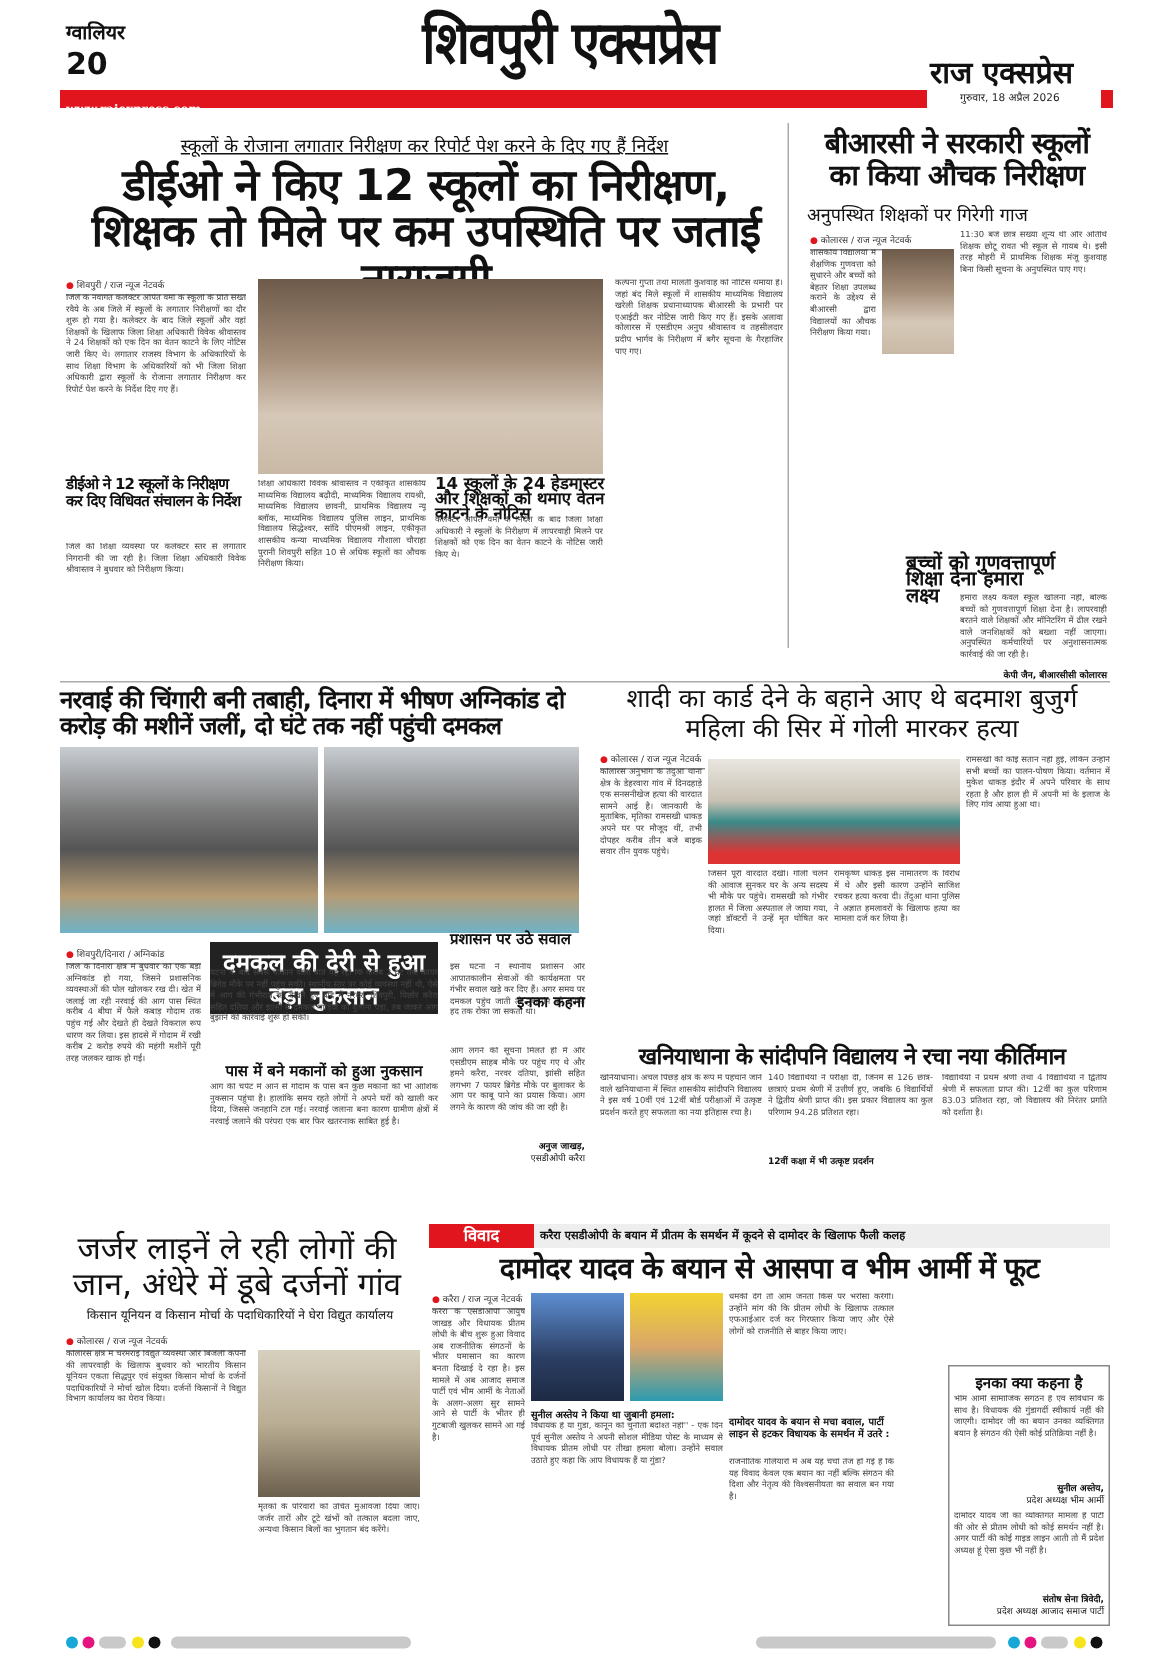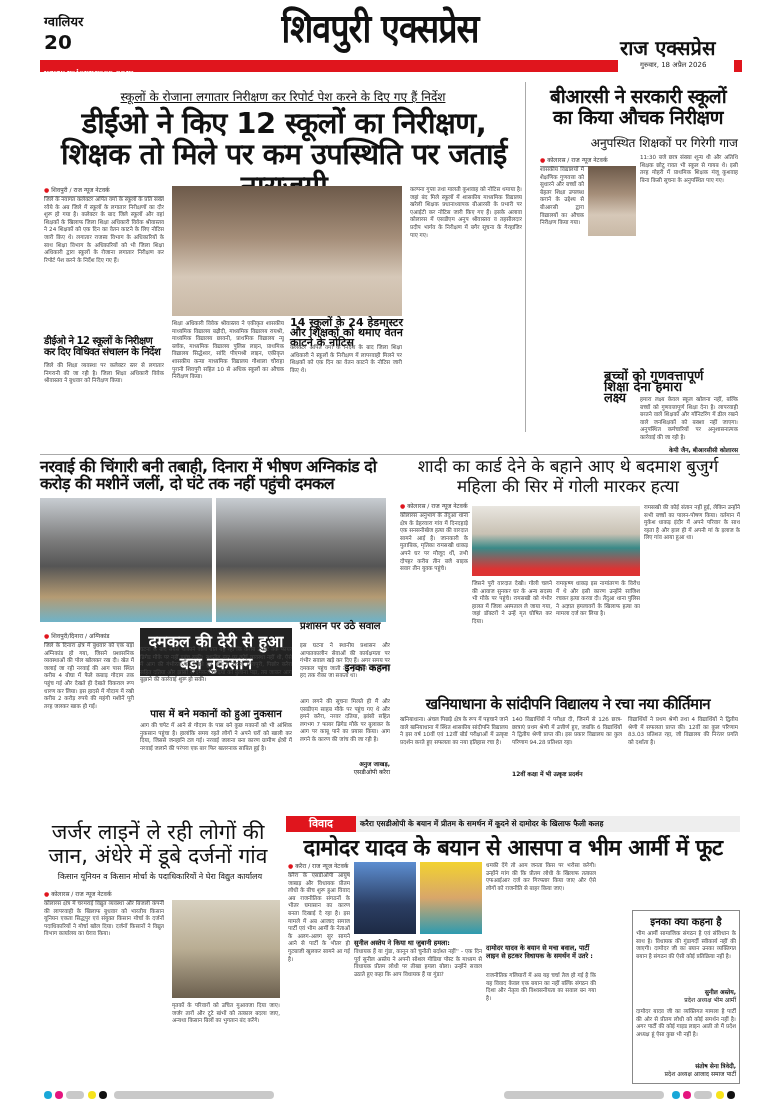--- a/index.html
+++ b/index.html
@@ -41,30 +41,30 @@
 <div class="abs hd-brand">राज एक्सप्रेस</div>
 <div class="abs redbar"><span>www.rajexpress.com</span></div>
 <div class="abs hd-date">गुरुवार, 18 अप्रैल 2026</div>
 <div class="abs redstub"></div>
 
 <div class="abs box" style="left:40px;top:82px;width:486px;height:350px;border:none;border-right:1px solid #aaa"></div>
 <div class="abs kicker" style="left:40px;top:88px;width:486px">स्कूलों के रोजाना लगातार निरीक्षण कर रिपोर्ट पेश करने के दिए गए हैं निर्देश</div>
 <div class="abs big" style="left:44px;top:108px;width:480px;font-size:29px;text-align:center">डीईओ ने किए 12 स्कूलों का निरीक्षण, शिक्षक तो मिले पर कम उपस्थिति पर जताई नाराजगी</div>
 <div class="abs byline" style="left:44px;top:186px;width:120px">शिवपुरी / राज न्यूज नेटवर्क</div>
 <div class="abs txt" style="left:44px;top:196px;width:120px;height:137px">जिले के नवागत कलेक्टर अर्पित वर्मा के स्कूलों के प्रति सख्त रवैये के अब जिले में स्कूलों के लगातार निरीक्षणों का दौर शुरू हो गया है। कलेक्टर के बाद जिले स्कूलों और वहां शिक्षकों के खिलाफ जिला शिक्षा अधिकारी विवेक श्रीवास्तव ने 24 शिक्षकों को एक दिन का वेतन काटने के लिए नोटिस जारी किए थे। लगातार राजस्व विभाग के अधिकारियों के साथ शिक्षा विभाग के अधिकारियों को भी जिला शिक्षा अधिकारी द्वारा स्कूलों के रोजाना लगातार निरीक्षण कर रिपोर्ट पेश करने के निर्देश दिए गए हैं।</div>
-<div class="abs big" style="left:44px;top:336px;width:120px;font-size:10px;color:#111">डीईओ ने 12 स्कूलों के निरीक्षण कर दिए विधिवत संचालन के निर्देश</div>
+<div class="abs big" style="left:44px;top:319px;width:120px;font-size:10px;color:#111">डीईओ ने 12 स्कूलों के निरीक्षण कर दिए विधिवत संचालन के निर्देश</div>
 <div class="abs txt" style="left:44px;top:362px;width:120px;height:66px">जिले की शिक्षा व्यवस्था पर कलेक्टर स्तर से लगातार निगरानी की जा रही है। जिला शिक्षा अधिकारी विवेक श्रीवास्तव ने बुधवार को निरीक्षण किया।</div>
 <div class="abs photo classroom" style="left:172px;top:186px;width:230px;height:130px"></div>
 <div class="abs txt" style="left:172px;top:320px;width:112px;height:110px">शिक्षा अधिकारी विवेक श्रीवास्तव ने एकीकृत शासकीय माध्यमिक विद्यालय बढ़ौदी, माध्यमिक विद्यालय रायश्री, माध्यमिक विद्यालय छावनी, प्राथमिक विद्यालय न्यू ब्लॉक, माध्यमिक विद्यालय पुलिस लाइन, प्राथमिक विद्यालय सिद्धेश्वर, सांदि पीएमश्री लाइन, एकीकृत शासकीय कन्या माध्यमिक विद्यालय गौशाला चौराहा पुरानी शिवपुरी सहित 10 से अधिक स्कूलों का औचक निरीक्षण किया।</div>
 <div class="abs sub" style="left:290px;top:318px;width:115px;font-size:11px;line-height:10px">14 स्कूलों के 24 हेडमास्टर और शिक्षकों को थमाए वेतन काटने के नोटिस</div>
 <div class="abs txt" style="left:290px;top:344px;width:112px;height:86px">कलेक्टर अर्पित वर्मा के निर्देश के बाद जिला शिक्षा अधिकारी ने स्कूलों के निरीक्षण में लापरवाही मिलने पर शिक्षकों को एक दिन का वेतन काटने के नोटिस जारी किए थे।</div>
 <div class="abs txt" style="left:410px;top:186px;width:112px;height:244px">कल्पना गुप्ता तथा मालती कुशवाह को नोटिस थमाया है। जहां बंद मिले स्कूलों में शासकीय माध्यमिक विद्यालय खरेली शिक्षक प्रधानाध्यापक बीआरसी के प्रभारी पर एआईटी कर नोटिस जारी किए गए हैं। इसके अलावा कोलारस में एसडीएम अनुप श्रीवास्तव व तहसीलदार प्रदीप भार्गव के निरीक्षण में बगैर सूचना के गैरहाजिर पाए गए।</div>
 
 <div class="abs big" style="left:538px;top:86px;width:200px;font-size:19px;text-align:center">बीआरसी ने सरकारी स्कूलों का किया औचक निरीक्षण</div>
-<div class="abs" style="left:538px;top:134px;width:200px;font-size:12px;text-align:right">अनुपस्थित शिक्षकों पर गिरेगी गाज</div>
+<div class="abs" style="left:538px;top:134px;width:200px;font-size:12px;text-align:left">अनुपस्थित शिक्षकों पर गिरेगी गाज</div>
 <div class="abs byline" style="left:540px;top:156px;width:90px">कोलारस / राज न्यूज नेटवर्क</div>
 <div class="abs txt" style="left:540px;top:166px;width:44px;height:200px">शासकीय विद्यालयों में शैक्षणिक गुणवत्ता को सुधारने और बच्चों को बेहतर शिक्षा उपलब्ध कराने के उद्देश्य से बीआरसी द्वारा विद्यालयों का औचक निरीक्षण किया गया।</div>
 <div class="abs photo classroom" style="left:588px;top:166px;width:48px;height:70px"></div>
 <div class="abs txt" style="left:640px;top:154px;width:98px;height:215px">11:30 बजे छात्र संख्या शून्य थी और अतिथि शिक्षक छोटू रावत भी स्कूल से गायब थे। इसी तरह मोहरी में प्राथमिक शिक्षक मंजू कुशवाह बिना किसी सूचना के अनुपस्थित पाए गए।</div>
 <div class="abs sub" style="left:604px;top:370px;width:100px;font-size:13px;line-height:11px">बच्चों को गुणवत्तापूर्ण शिक्षा देना हमारा लक्ष्य</div>
 <div class="abs txt" style="left:640px;top:396px;width:98px;height:48px">हमारा लक्ष्य केवल स्कूल खोलना नहीं, बल्कि बच्चों को गुणवत्तापूर्ण शिक्षा देना है। लापरवाही बरतने वाले शिक्षकों और मॉनिटरिंग में ढील रखने वाले जनशिक्षकों को बख्शा नहीं जाएगा। अनुपस्थित कर्मचारियों पर अनुशासनात्मक कार्रवाई की जा रही है।</div>
 <div class="abs" style="left:640px;top:446px;width:98px;font-size:6px;text-align:right;font-weight:bold">केपी जैन, बीआरसीसी कोलारस</div>
 
 <div class="abs" style="left:40px;top:454px;width:700px;border-top:1px solid #aaa"></div>
 <div class="abs big" style="left:40px;top:458px;width:352px;font-size:16px;text-align:left">नरवाई की चिंगारी बनी तबाही, दिनारा में भीषण अग्निकांड दो करोड़ की मशीनें जलीं, दो घंटे तक नहीं पहुंची दमकल</div>
@@ -100,21 +100,21 @@
 <div class="abs" style="left:40px;top:820px;width:236px;font-size:21px;line-height:24px;text-align:center">जर्जर लाइनें ले रही लोगों की जान, अंधेरे में डूबे दर्जनों गांव</div>
 <div class="abs" style="left:40px;top:870px;width:240px;font-size:8px;text-align:center">किसान यूनियन व किसान मोर्चा के पदाधिकारियों ने घेरा विद्युत कार्यालय</div>
 <div class="abs byline" style="left:44px;top:890px;width:120px">कोलारस / राज न्यूज नेटवर्क</div>
 <div class="abs txt" style="left:44px;top:900px;width:120px;height:175px">कोलारस क्षेत्र में चरमराई विद्युत व्यवस्था और बिजली कंपनी की लापरवाही के खिलाफ बुधवार को भारतीय किसान यूनियन एकता सिद्धपुर एवं संयुक्त किसान मोर्चा के दर्जनों पदाधिकारियों ने मोर्चा खोल दिया। दर्जनों किसानों ने विद्युत विभाग कार्यालय का घेराव किया।</div>
 <div class="abs photo crowd" style="left:172px;top:900px;width:108px;height:98px"></div>
 <div class="abs txt" style="left:172px;top:1002px;width:108px;height:70px">मृतकों के परिवारों को उचित मुआवजा दिया जाए। जर्जर तारों और टूटे खंभों को तत्काल बदला जाए, अन्यथा किसान बिलों का भुगतान बंद करेंगे।</div>
 
 <div class="abs" style="left:286px;top:816px;width:454px;height:16px;background:#eee"></div>
 <div class="abs" style="left:286px;top:816px;width:70px;height:16px;background:#e0151d;color:#fff;font-size:11px;text-align:center;line-height:16px;font-weight:bold">विवाद</div>
 <div class="abs" style="left:360px;top:818px;width:380px;font-size:7.5px;font-weight:bold">करैरा एसडीओपी के बयान में प्रीतम के समर्थन में कूदने से दामोदर के खिलाफ फैली कलह</div>
-<div class="abs big" style="left:286px;top:836px;width:454px;font-size:22px;text-align:center">दामोदर यादव के बयान से आसपा व भीम आर्मी में फूट</div>
+<div class="abs big" style="left:286px;top:836px;width:454px;font-size:19px;text-align:center">दामोदर यादव के बयान से आसपा व भीम आर्मी में फूट</div>
 <div class="abs byline" style="left:288px;top:862px;width:62px">करैरा / राज न्यूज नेटवर्क</div>
 <div class="abs txt" style="left:288px;top:872px;width:62px;height:205px">करैरा के एसडीओपी आयुष जाखड़ और विधायक प्रीतम लोधी के बीच शुरू हुआ विवाद अब राजनीतिक संगठनों के भीतर घमासान का कारण बनता दिखाई दे रहा है। इस मामले में अब आजाद समाज पार्टी एवं भीम आर्मी के नेताओं के अलग-अलग सुर सामने आने से पार्टी के भीतर ही गुटबाजी खुलकर सामने आ गई है।</div>
 <div class="abs photo portrait1" style="left:354px;top:862px;width:62px;height:72px"></div>
 <div class="abs photo portrait2" style="left:420px;top:862px;width:62px;height:72px"></div>
 <div class="abs sub" style="left:354px;top:938px;width:128px;font-size:6.5px">सुनील अस्तेय ने किया था जुबानी हमला:</div>
 <div class="abs txt" style="left:354px;top:948px;width:128px;height:128px">विधायक हैं या गुंडा, कानून को चुनौती बर्दाश्त नहीं'' - एक दिन पूर्व सुनील अस्तेय ने अपनी सोशल मीडिया पोस्ट के माध्यम से विधायक प्रीतम लोधी पर तीखा हमला बोला। उन्होंने सवाल उठाते हुए कहा कि आप विधायक हैं या गुंडा?</div>
 <div class="abs txt" style="left:486px;top:862px;width:110px;height:80px">धमकी देंगे तो आम जनता किस पर भरोसा करेगी। उन्होंने मांग की कि प्रीतम लोधी के खिलाफ तत्काल एफआईआर दर्ज कर गिरफ्तार किया जाए और ऐसे लोगों को राजनीति से बाहर किया जाए।</div>
 <div class="abs sub" style="left:486px;top:944px;width:110px;font-size:6.5px;line-height:8px">दामोदर यादव के बयान से मचा बवाल, पार्टी लाइन से हटकर विधायक के समर्थन में उतरे :</div>
 <div class="abs txt" style="left:486px;top:972px;width:110px;height:105px">राजनीतिक गलियारों में अब यह चर्चा तेज हो गई है कि यह विवाद केवल एक बयान का नहीं बल्कि संगठन की दिशा और नेतृत्व की विश्वसनीयता का सवाल बन गया है।</div>
 

